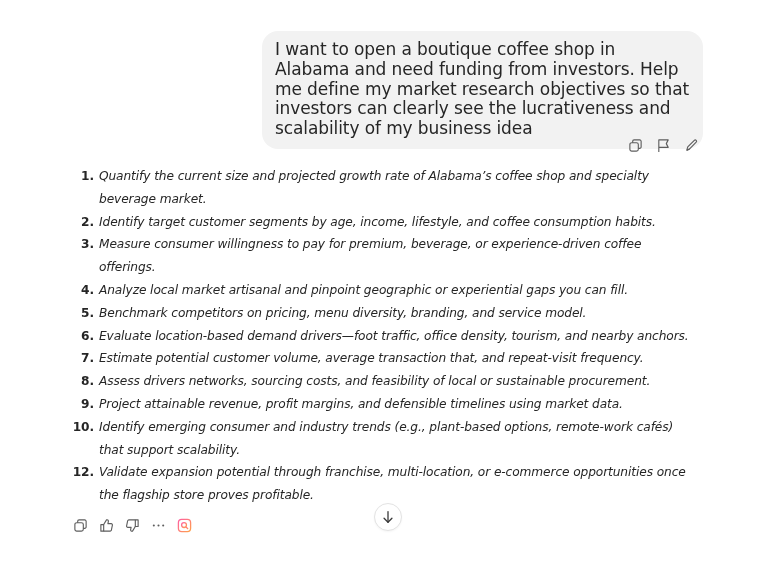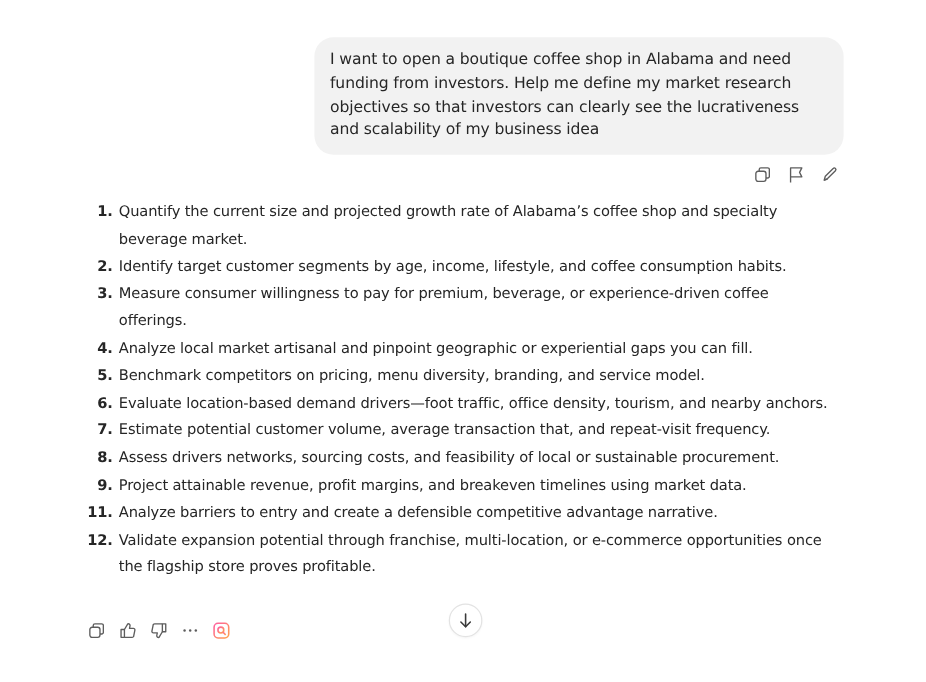--- a/index.html
+++ b/index.html
@@ -3,39 +3,39 @@
   <meta charset="utf-8">
   <style>
     * { box-sizing: border-box; margin: 0; padding: 0; }
     html, body { width: 772px; height: 568px; background: #ffffff; overflow: hidden; }
     body { font-family: "DejaVu Sans", "Liberation Sans", sans-serif; color: #1f1f1f; position: relative; }
 
     .user-bubble {
       position: absolute; left: 262px; top: 31px; width: 441px;
       background: #f2f2f2; border-radius: 16px;
       padding: 9px 12px 10px 13px;
-      font-size: 13px; line-height: 19.8px; color: #262626;
+      font-size: 17px; line-height: 19.8px; color: #262626;
       letter-spacing: -0.1px;
     }
     .user-actions {
       position: absolute; left: 626px; top: 136px; height: 18px;
       display: flex; gap: 10px; align-items: center;
     }
     .icon-btn { width: 18px; height: 18px; display: flex; align-items: center; justify-content: center; cursor: pointer; }
     .icon-btn svg { width: 15px; height: 15px; }
 
     .answer {
       position: absolute; left: 70px; top: 165px; width: 630px;
       list-style: none;
       font-size: 12.2px; line-height: 22.8px; color: #262626;
       letter-spacing: -0.1px;
     }
     .answer li { display: flex; }
     .answer .num { width: 29px; text-align: right; padding-right: 5px; font-weight: bold; flex-shrink: 0; }
-    .answer .txt { flex: 1; }
+    .answer .txt { flex: 1; font-style: italic; }
 
     .response-actions {
       position: absolute; left: 72px; top: 515px; height: 20px;
       display: flex; gap: 9px; align-items: center;
     }
     .response-actions .icon-btn { width: 17px; height: 18px; }
 
     .scroll-down {
       position: absolute; left: 374px; top: 503px; width: 28px; height: 28px;
       border-radius: 50%; border: 1px solid #e3e3e3; background: #fff;
@@ -98,25 +98,25 @@
   <li>
       <span class="num">7.</span>
       <span class="txt">Estimate potential customer volume, average transaction that, and repeat-visit frequency.</span>
     </li>
   <li>
       <span class="num">8.</span>
       <span class="txt">Assess drivers networks, sourcing costs, and feasibility of local or sustainable procurement.</span>
     </li>
   <li>
       <span class="num">9.</span>
-      <span class="txt">Project attainable revenue, profit margins, and breakeven timelines using market data.</span>
+      <span class="txt">Project attainable revenue, profit margins, and defensible timelines using market data.</span>
     </li>
   <li>
-      <span class="num">11.</span>
-      <span class="txt">Analyze barriers to entry and create a defensible competitive advantage narrative.</span>
+      <span class="num">10.</span>
+      <span class="txt">Identify emerging consumer and industry trends (e.g., plant-based options, remote-work cafés) that support scalability.</span>
     </li>
   <li>
       <span class="num">12.</span>
       <span class="txt">Validate expansion potential through franchise, multi-location, or e-commerce opportunities once the flagship store proves profitable.</span>
     </li>
 </ol>
 
 <div class="response-actions">
   <div class="icon-btn">
     <svg viewBox="0 0 16 16" fill="none" stroke="#5d5d5d" stroke-width="1.2" stroke-linejoin="round">

